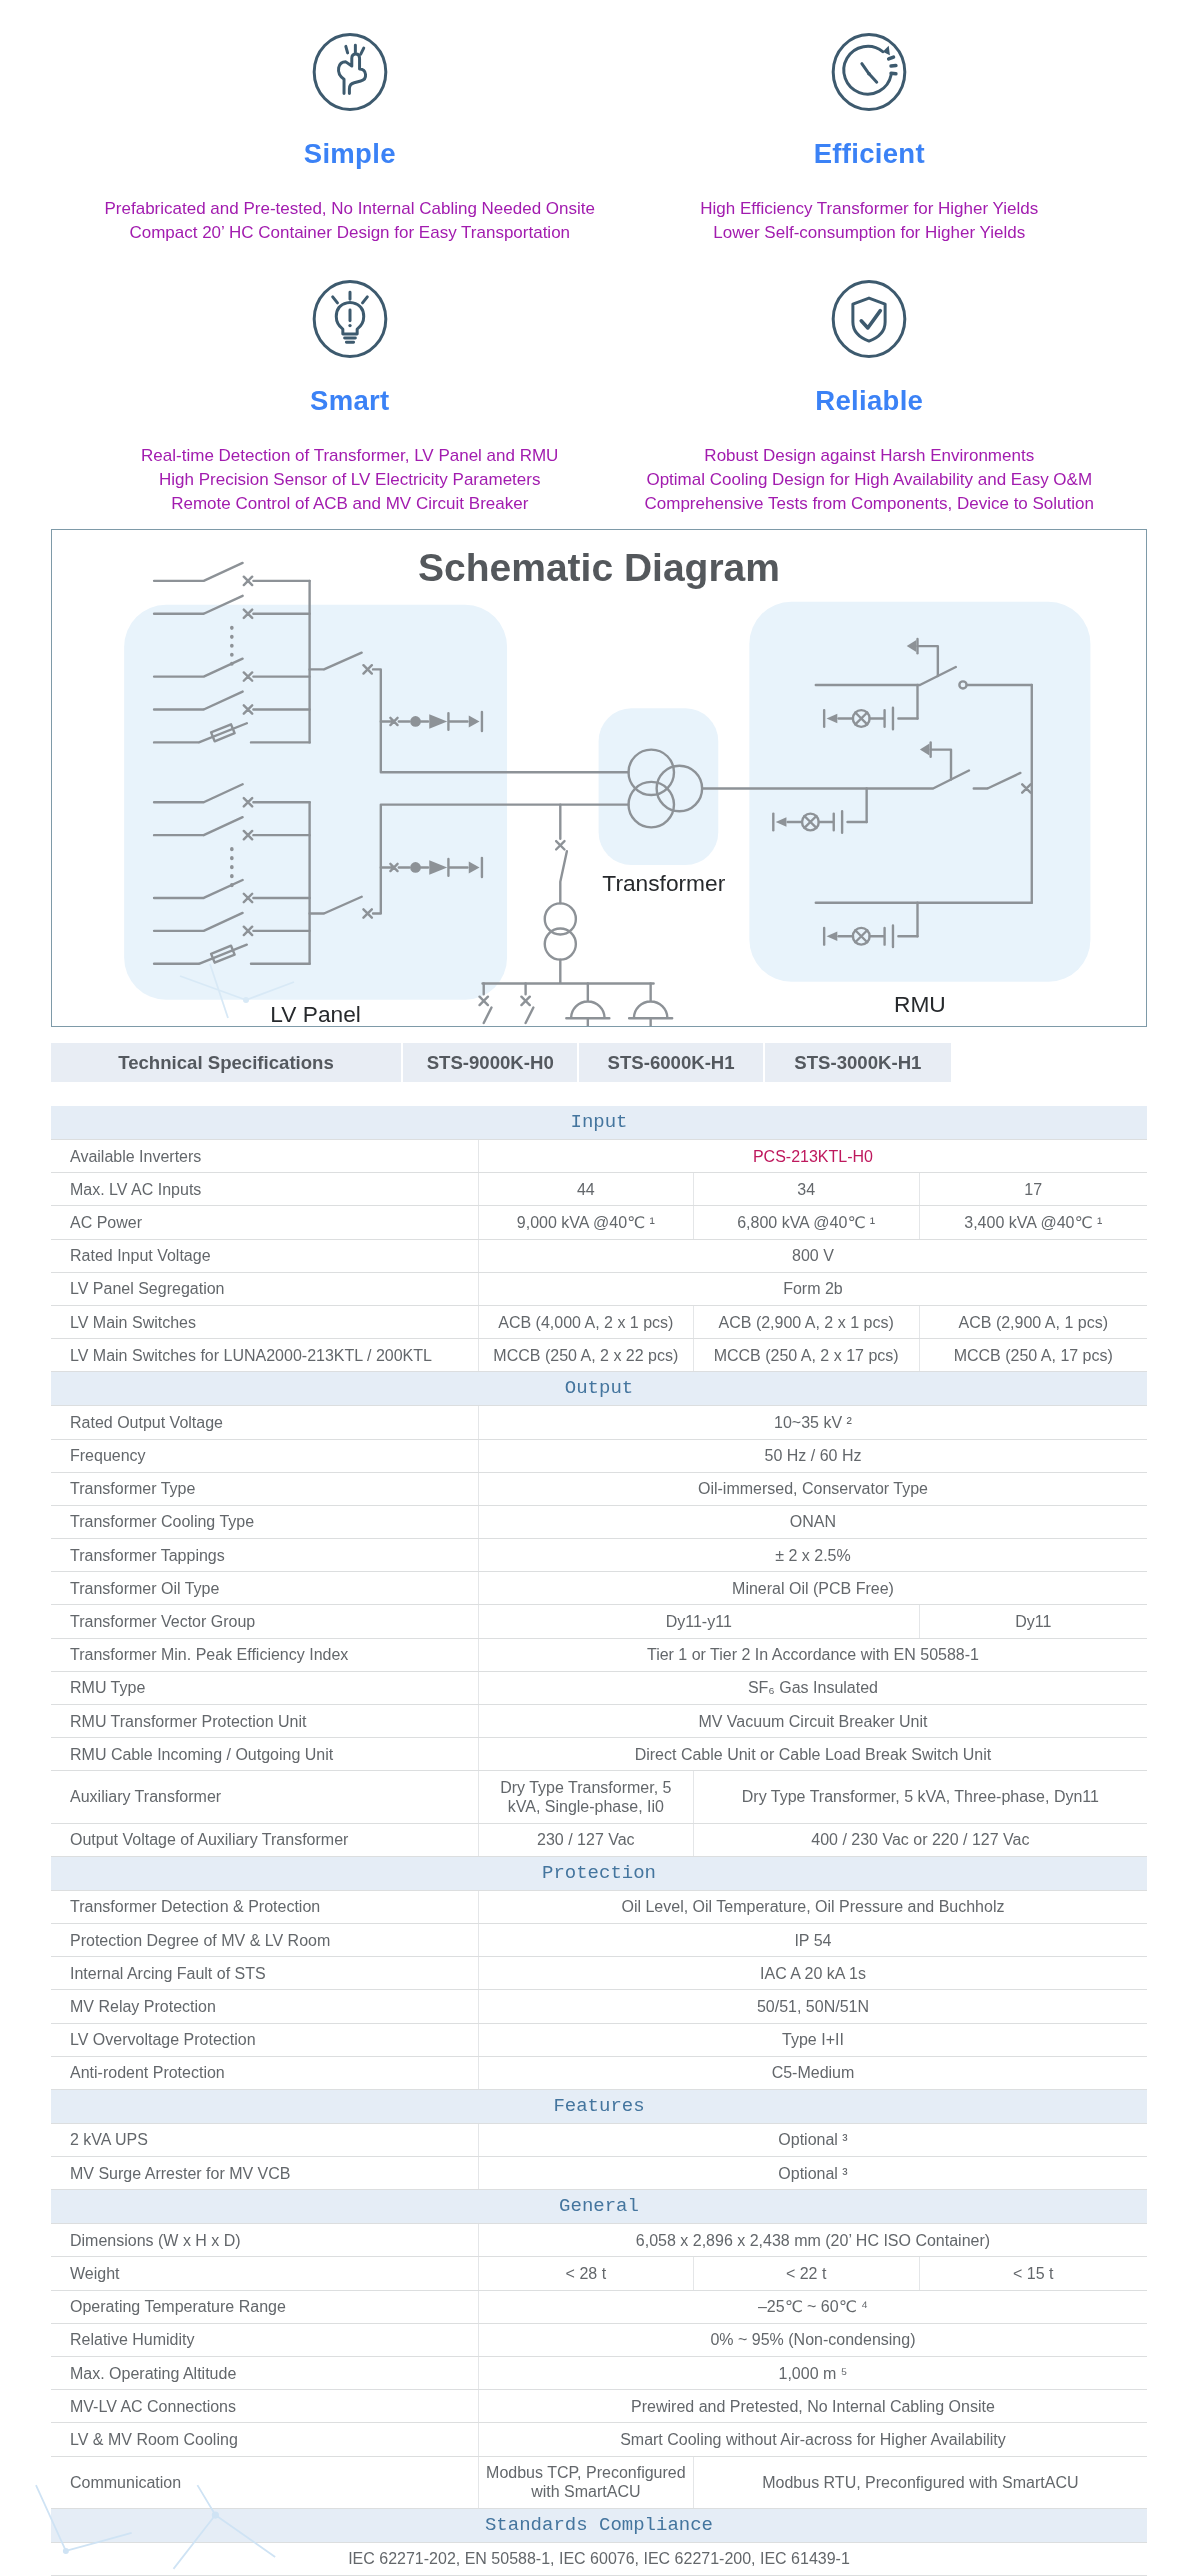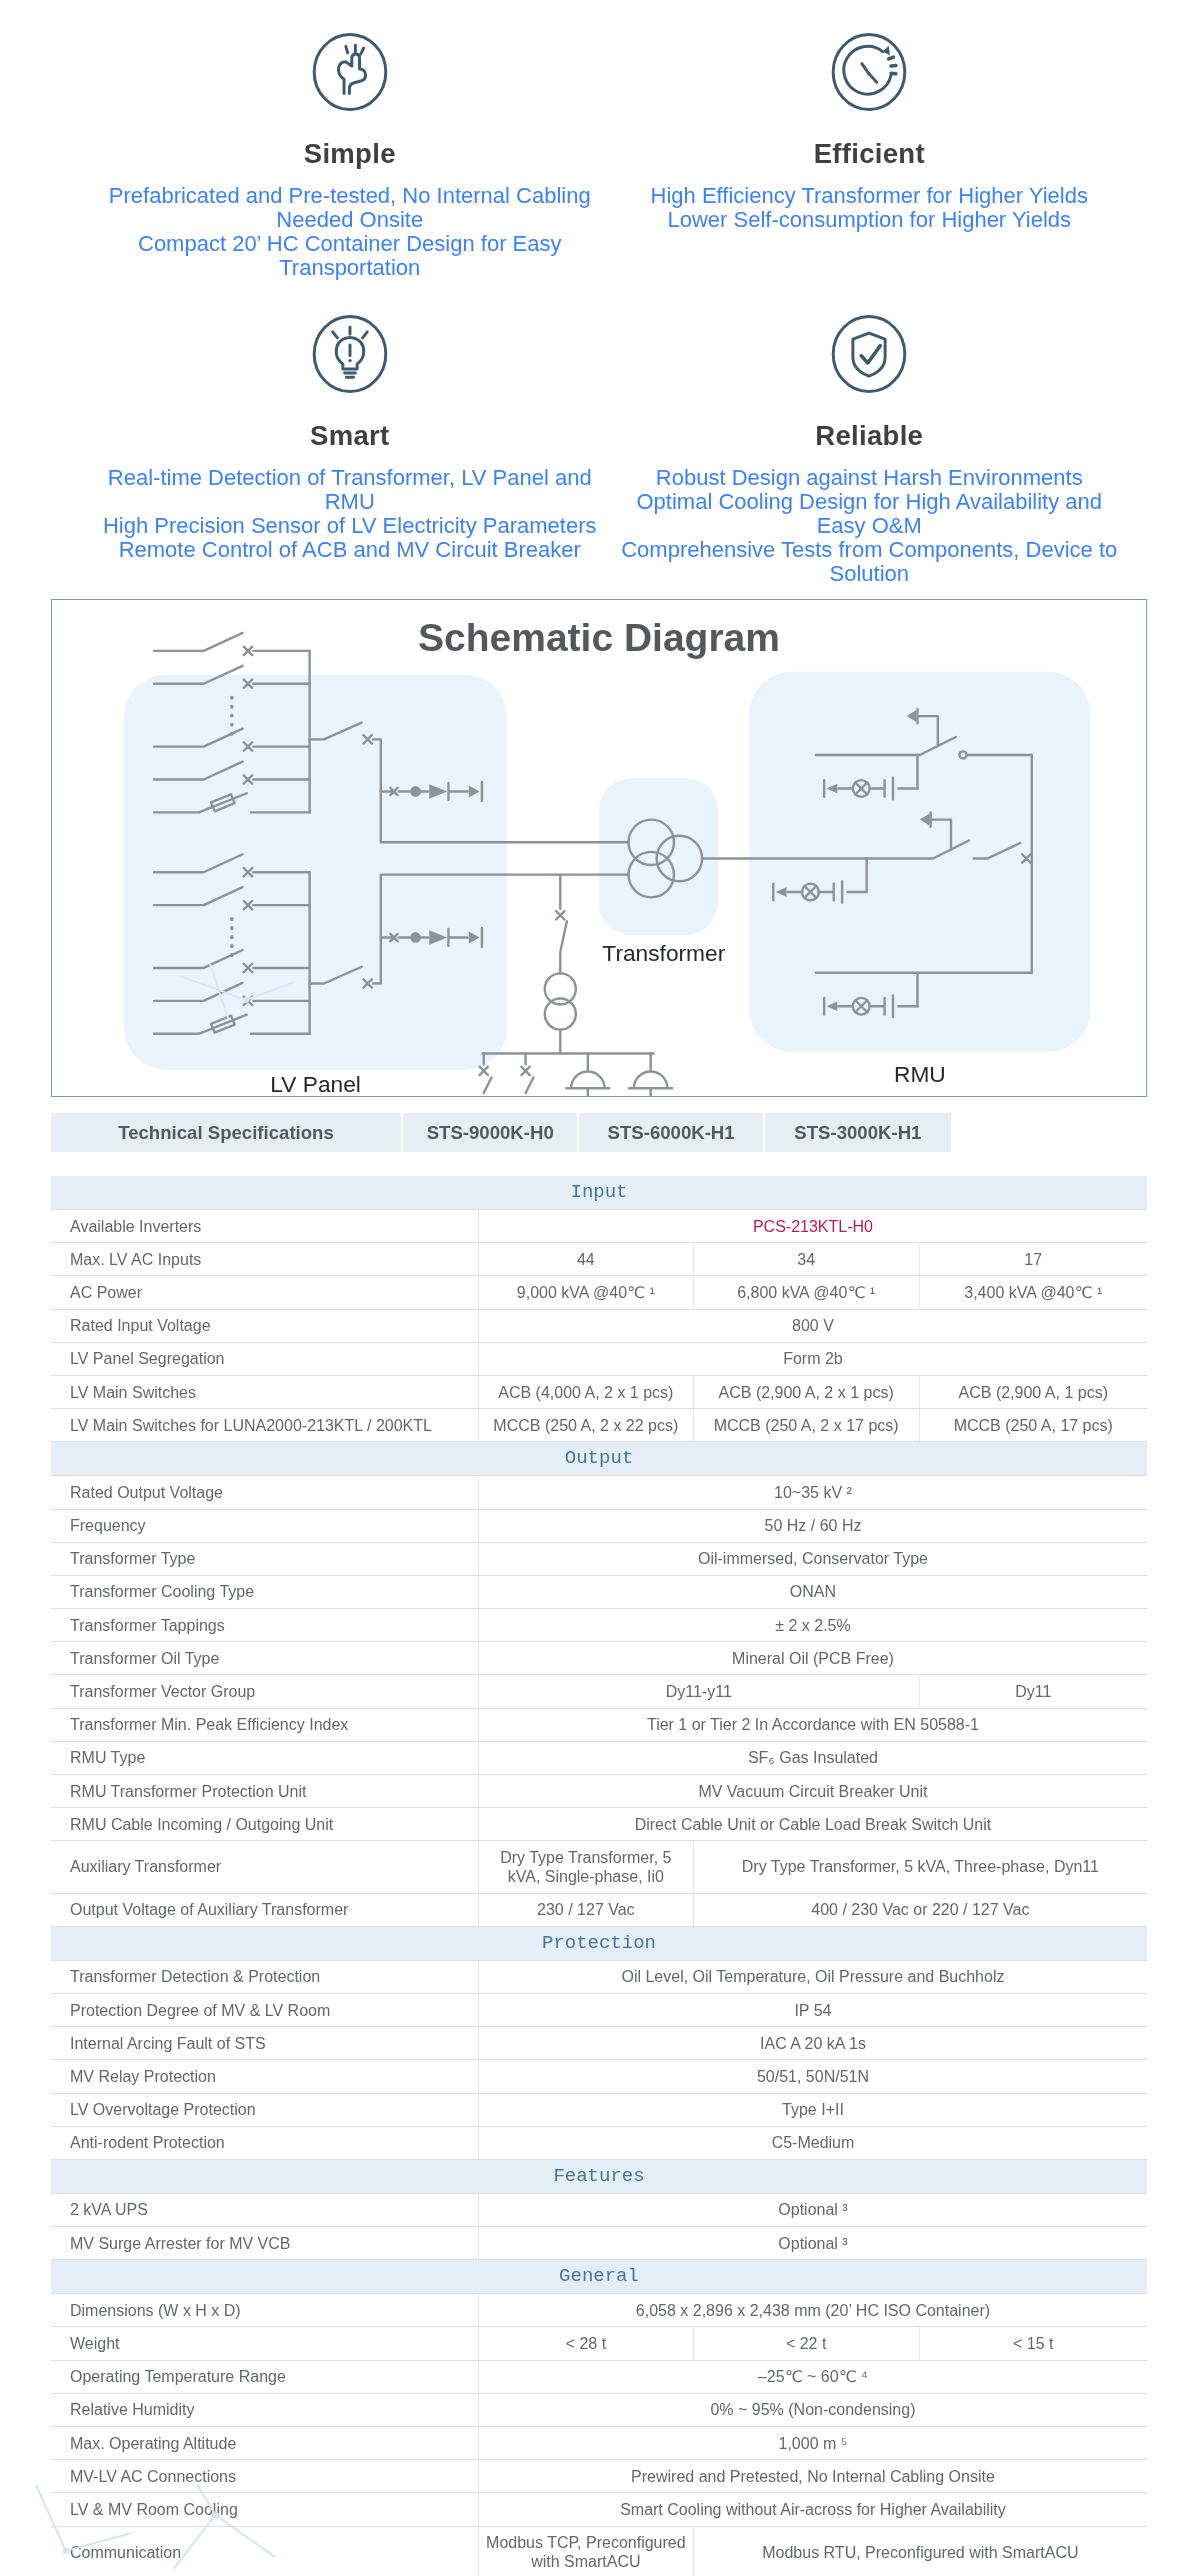--- a/index.html
+++ b/index.html
@@ -2,22 +2,22 @@
 <html style="font-size:9.6px"><head>
 <meta charset="utf-8">
 <style>
   html,body{margin:0;padding:0;background:#fff;}
   #page{position:relative;width:1198px;height:2576px;background:#ffffff;overflow:hidden;
         font-family:"Liberation Sans","DejaVu Sans",sans-serif;color:#5d7181;}
   
   .features{display:grid;grid-template-columns:1fr 1fr;row-gap:34px;padding:32px 69px 0 90px;}
   .card{text-align:center;}
   .icon-wrap{display:flex;justify-content:center;}
-  .card h2{margin:26px 0 0 0;font-size:27.5px;font-weight:bold;color:#404040;letter-spacing:0.3px;}
-  .desc{margin-top:14px;font-size:22px;line-height:24px;color:#3b82f6;}
+  .card h2{margin:26px 0 0 0;font-size:27.5px;font-weight:bold;color:#3b82f6;letter-spacing:0.3px;}
+  .desc{margin-top:27px;font-size:17px;line-height:24px;color:#a21caf;}
   .desc div:empty{display:none;}
   
   .schematic{position:relative;margin:13px 51px 0 51px;height:496px;border:1.8px solid #7e9aa8;background:#fff;}
   .schem-title{position:absolute;top:15.6px;left:0;width:100%;text-align:center;
                font-size:39px;font-weight:bold;color:#54585c;}
   .schematic svg{position:absolute;left:0;top:0;}
   
   table{border-collapse:collapse;table-layout:fixed;}
   .head-table{width:900px;margin:16px 51px 0 51px;}
   .head-table td{background:#e8edf4;height:37px;text-align:center;vertical-align:middle;

